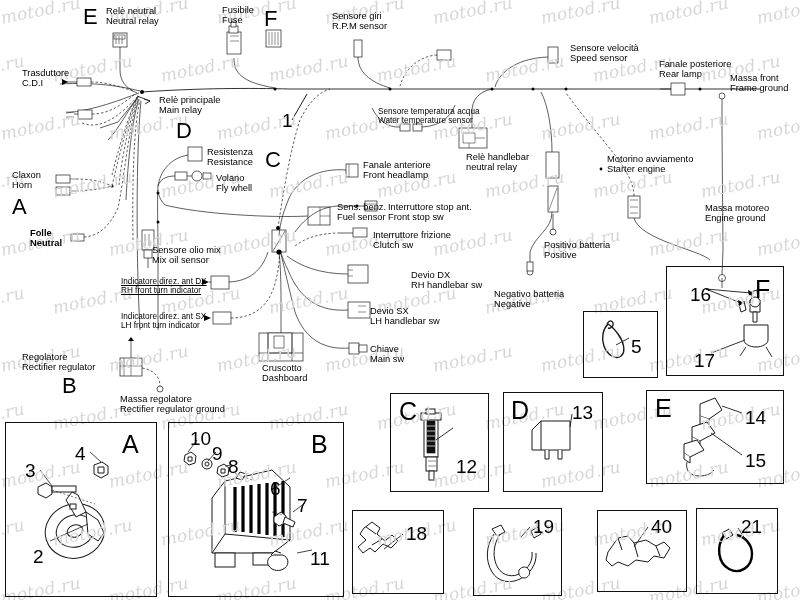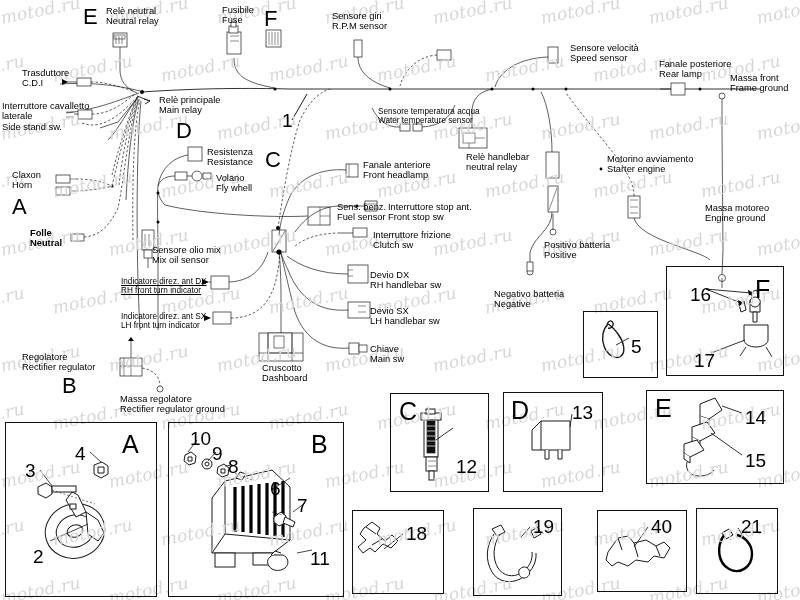--- a/index.html
+++ b/index.html
@@ -636,25 +636,20 @@
         <span class="en">Rear lamp</span>
       </div>
       <div class="lbl sz9" style="left: 730px; top: 73px;">
         <span class="it">Massa front</span>
         <span class="en">Frame ground</span>
       </div>
       <div class="lbl sz9" style="left: 22px; top: 68px;">
         <span class="it">Trasduttore</span>
         <span class="en">C.D.I</span>
       </div>
-      <div class="lbl sz9" style="left: 2px; top: 101px;">
-        <span class="it">Interruttore cavalletto</span>
-        <span class="en">laterale</span>
-        <span class="en">Side stand sw.</span>
-      </div>
       <div class="lbl sz9" style="left: 159px; top: 95px;">
         <span class="it">Relè principale</span>
         <span class="en">Main relay</span>
       </div>
       <div class="lbl sz85" style="left: 378px; top: 107px;">
         <span class="it">Sensore temperatura acqua</span>
         <span class="en">Water temperature sensor</span>
       </div>
       <div class="lbl sz9" style="left: 466px; top: 152px;">
         <span class="it">Relè handlebar</span>
@@ -705,21 +700,21 @@
         <span class="en">Mix oil sensor</span>
       </div>
       <div class="lbl sz9" style="left: 544px; top: 240px;">
         <span class="it">Positivo batteria</span>
         <span class="en">Positive</span>
       </div>
       <div class="lbl sz85" style="left: 121px; top: 277px; text-decoration: underline;">
         <span class="it">Indicatore direz. ant DX</span>
         <span class="en">RH front turn indicator</span>
       </div>
-      <div class="lbl sz9" style="left: 370px; top: 270px;">
+      <div class="lbl sz9" style="left: 370px; top: 270px; padding-left: 41px;">
         <span class="it">Devio DX</span>
         <span class="en">RH handlebar sw</span>
       </div>
       <div class="lbl sz9" style="left: 494px; top: 289px;">
         <span class="it">Negativo batteria</span>
         <span class="en">Negative</span>
       </div>
       <div class="lbl sz85" style="left: 121px; top: 312px;">
         <span class="it">Indicatore direz. ant SX</span>
         <span class="en">LH front turn indicator</span>

